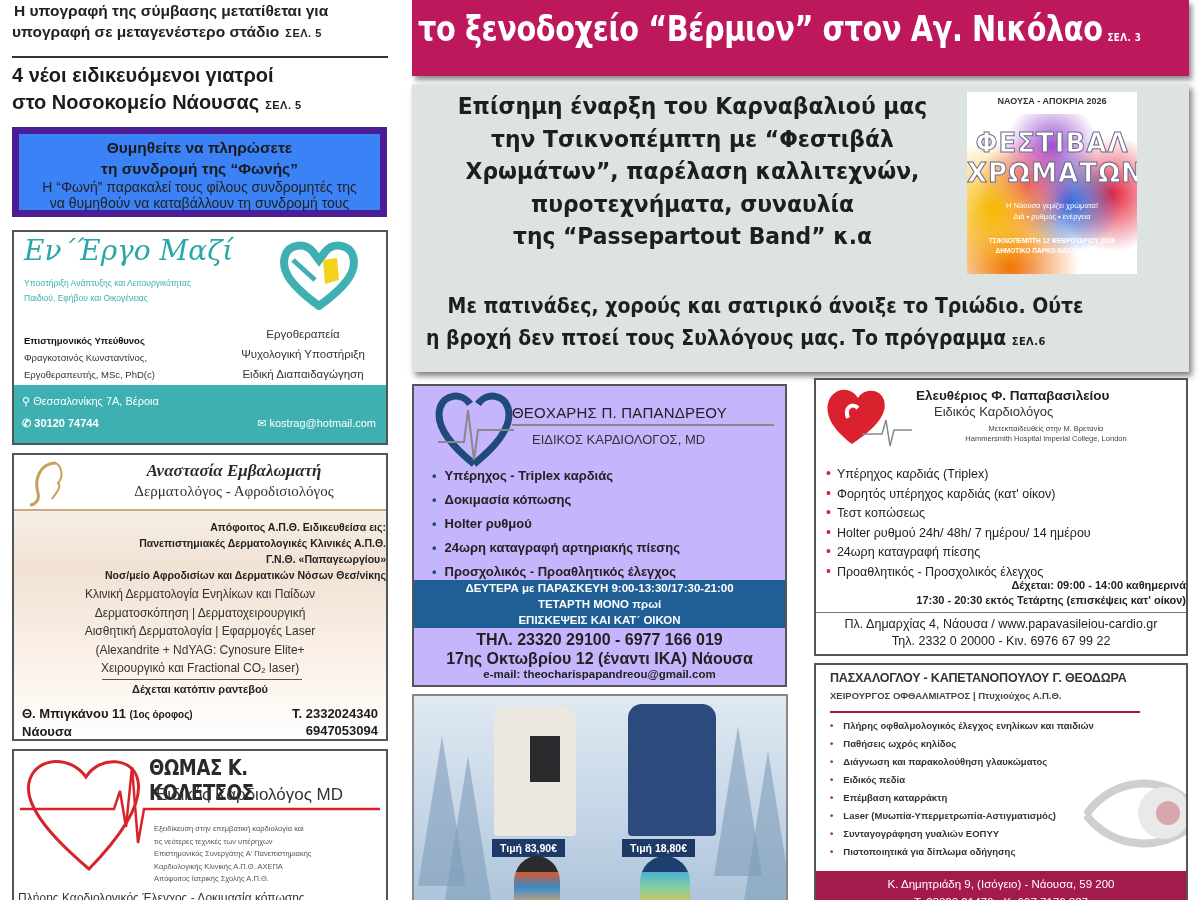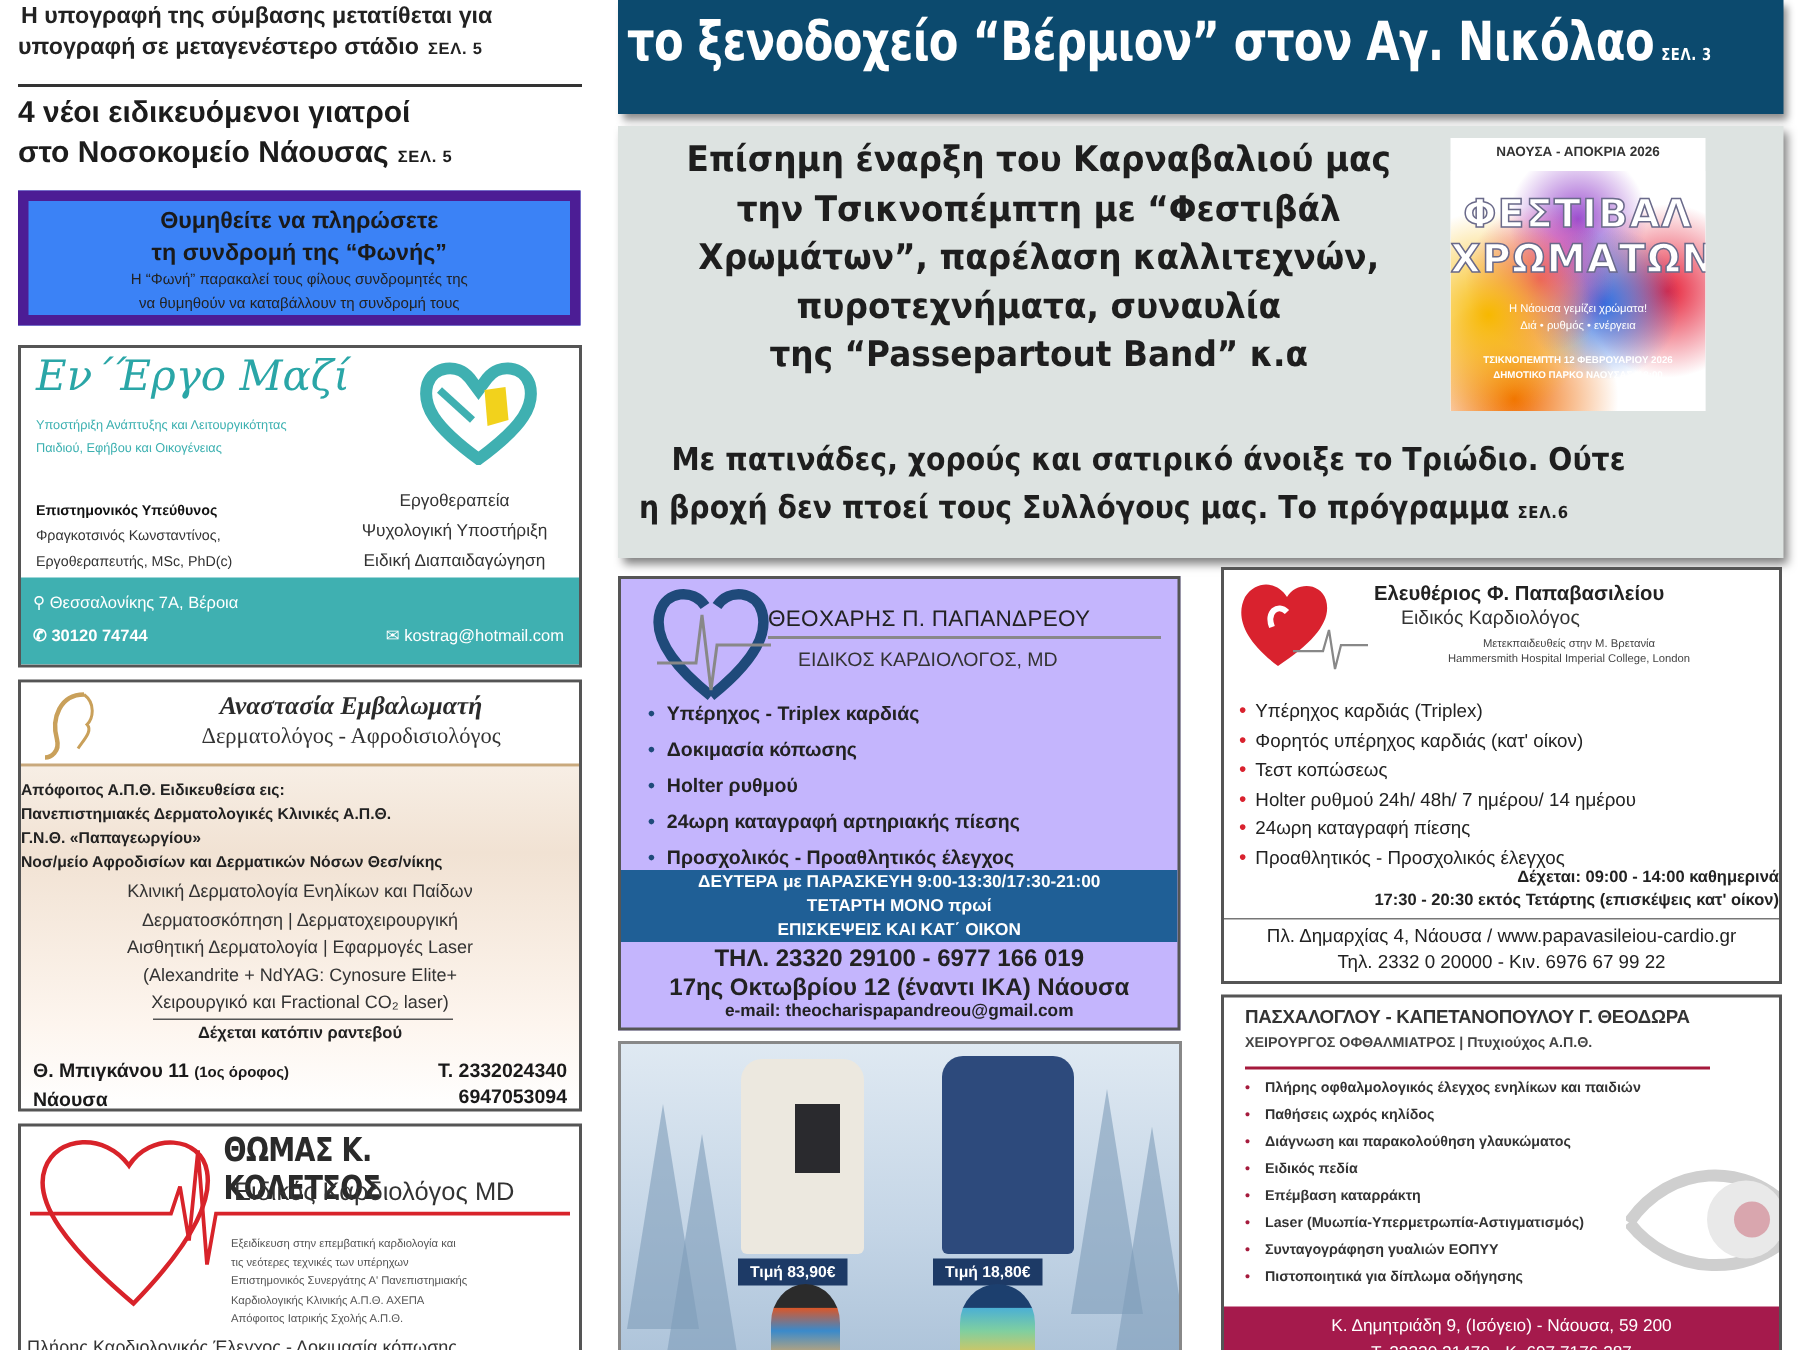--- a/index.html
+++ b/index.html
@@ -8,56 +8,56 @@
   .abs { position: absolute; }
   .ref { font-size: 11px; font-weight: bold; letter-spacing: 0.5px; margin-left: 6px; }
 
   
   .lead-top { left: 12px; top: 0; width: 380px; font-weight: bold; font-size: 15.5px; line-height: 21px; color: #222; }
   .lead-top .l1 { padding-left: 2px; }
   .rule { left: 12px; top: 56px; width: 376px; height: 2px; background: #333; }
   .headline2 { left: 12px; top: 62px; width: 390px; font-weight: bold; font-size: 20px; line-height: 27px; color: #1c1c1c; }
   .reminder { left: 12px; top: 127px; width: 375px; height: 90px; background: #3b82f6; border: 7px solid #4c1d95; text-align: center; padding-top: 3px; }
   .reminder .t { font-weight: bold; font-size: 15.5px; line-height: 21px; }
-  .reminder .s { font-size: 10px; line-height: 16px; color: #222; }
+  .reminder .s { font-size: 14px; line-height: 16px; color: #222; }
 
   .ergo { left: 12px; top: 230px; width: 376px; height: 215px; border: 2px solid #555; background: #fff; overflow: hidden; }
   .ergo .logo { position: absolute; left: 10px; top: 2px; font-family: "DejaVu Serif", serif; font-style: italic; font-size: 28px; color: #2aa6a7; }
   .ergo .sub { position: absolute; left: 10px; top: 44px; font-size: 8.5px; line-height: 15px; color: #3bb0b0; }
   .ergo .heart { position: absolute; left: 265px; top: 8px; width: 80px; height: 70px; }
   .ergo .lead { position: absolute; left: 10px; top: 100px; font-size: 9.5px; line-height: 17px; color: #333; }
   .ergo .lead b { color: #111; }
   .ergo .services { position: absolute; right: 8px; top: 92px; text-align: center; font-size: 11.5px; line-height: 20px; color: #333; width: 150px; }
   .ergo .band { position: absolute; left: 0; bottom: 0; width: 100%; height: 58px; background: #3fb0b1; color: #fff; font-size: 11px; }
   .ergo .band .a { position: absolute; left: 8px; top: 10px; }
   .ergo .band .p { position: absolute; left: 8px; top: 32px; font-weight: bold; }
   .ergo .band .e { position: absolute; right: 10px; top: 32px; }
 
   .derm { left: 12px; top: 453px; width: 376px; height: 288px; border: 2px solid #555; background: linear-gradient(#fdfaf6, #f1e2d3 40%, #fdf5ee 80%, #fff); overflow: hidden; }
   .derm .hdr { position: absolute; left: 0; top: 0; width: 100%; height: 56px; border-bottom: 2px solid #c9a97d; background: #fff; }
   .derm .face { position: absolute; left: 12px; top: 4px; width: 44px; height: 48px; }
   .derm .name { position: absolute; left: 70px; top: 6px; width: 300px; text-align: center; font-family: "Liberation Serif", serif; font-style: italic; font-weight: bold; font-size: 17px; color: #2b2b2b; }
   .derm .spec { position: absolute; left: 70px; top: 28px; width: 300px; text-align: center; font-family: "Liberation Serif", serif; font-size: 15px; color: #333; }
-  .derm .quals { position: absolute; left: 0; top: 64px; width: 100%; text-align: left; font-weight: bold; font-size: 10.5px; line-height: 16px; color: #222; }
+  .derm .quals { position: absolute; left: 0; top: 64px; width: 100%; text-align: right; font-weight: bold; font-size: 10.5px; line-height: 16px; color: #222; }
   .derm .svcs { position: absolute; left: 0; top: 130px; width: 100%; text-align: center; font-size: 12px; line-height: 18.5px; color: #333; }
   .derm .line { position: absolute; left: 88px; top: 224px; width: 200px; height: 1px; background: #555; }
   .derm .appt { position: absolute; left: 0; top: 228px; width: 100%; text-align: center; font-weight: bold; font-size: 11px; color: #222; }
   .derm .addr { position: absolute; left: 8px; top: 250px; font-weight: bold; font-size: 13px; line-height: 17px; }
   .derm .addr small { font-size: 10px; }
   .derm .tel { position: absolute; right: 8px; top: 250px; font-weight: bold; font-size: 13px; line-height: 17px; text-align: right; }
 
   .koletsos { left: 12px; top: 749px; width: 376px; height: 160px; border: 2px solid #555; background: #fff; overflow: hidden; }
   .koletsos svg { position: absolute; left: 0; top: 0; }
   .koletsos .name { position: absolute; left: 135px; top: 4px; font-family: "DejaVu Sans", sans-serif; font-weight: bold; font-size: 22px; letter-spacing: -0.5px; transform: scaleX(0.82); transform-origin: left; color: #2a2a2a; }
   .koletsos .spec { position: absolute; left: 142px; top: 34px; font-size: 17px; color: #333; }
   .koletsos .bio { position: absolute; left: 140px; top: 72px; font-size: 7.5px; line-height: 12.5px; color: #555; }
   .koletsos .more { position: absolute; left: 4px; top: 140px; font-size: 12px; color: #333; }
 
   
-  .banner { left: 412px; top: 0; width: 777px; height: 76px; background: #0c4a6e; box-shadow: 3px 4px 5px rgba(0,0,0,0.45); }
+  .banner { left: 412px; top: 0; width: 777px; height: 76px; background: #be185d; box-shadow: 3px 4px 5px rgba(0,0,0,0.45); }
   .banner .t { position: absolute; left: 6px; top: 8px; color: #fff; font-family: "DejaVu Sans", sans-serif; font-weight: bold; font-size: 36px; letter-spacing: -0.5px; transform: scaleX(0.8); transform-origin: left; white-space: nowrap; }
   .banner .t .ref { font-size: 11px; }
 
   .carnival { left: 412px; top: 84px; width: 777px; height: 288px; background: #dde3e1; box-shadow: 3px 4px 6px rgba(0,0,0,0.5); }
   .carnival .h { position: absolute; left: 8px; top: 6px; width: 545px; text-align: center; font-family: "DejaVu Sans", sans-serif; font-weight: bold; font-size: 23.5px; line-height: 32.5px; color: #1e1e1e; transform: scaleX(0.93); transform-origin: center; }
   .carnival .poster { position: absolute; left: 555px; top: 8px; width: 170px; height: 182px; background: #fff; overflow: hidden; }
   .poster .pt { position: absolute; top: 4px; width: 100%; text-align: center; font-size: 9px; font-weight: bold; color: #333; }
   .poster .splash { position: absolute; left: 0; top: 22px; width: 100%; height: 160px; background:
       radial-gradient(circle at 15% 60%, #f7b800 0, rgba(247,184,0,0) 40%),
       radial-gradient(circle at 35% 45%, #e5338f 0, rgba(229,51,143,0) 35%),

